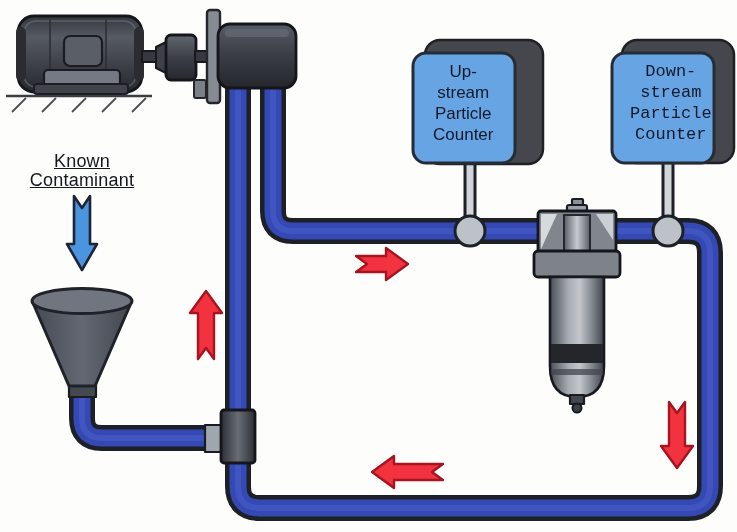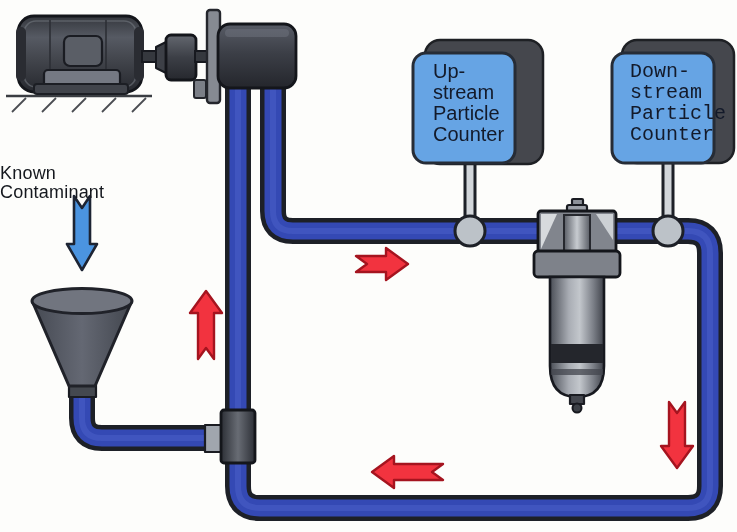--- a/index.html
+++ b/index.html
@@ -11,28 +11,29 @@
     overflow:hidden;
   }
   .stage svg{position:absolute;left:0;top:0;}
   .label{
     position:absolute;
     white-space:pre-line;
     color:var(--text_color,#151a24);
     pointer-events:none;
   }
   .label-contaminant{
-    left:0px;top:164px;width:164px;
-    text-align:left;
+    left:0px;top:152px;width:164px;
+    text-align:center;
     font-size:18px;line-height:19px;
     letter-spacing:0.2px;
+    text-decoration:underline;
   }
   .label-counter{
-    font-size:20px;line-height:21px;
-    text-align:left;
+    font-size:17px;line-height:21px;
+    text-align:center;
     color:var(--counter_text,#131a2a);
   }
   .label-upstream{left:433px;top:61px;}
   .label-downstream{left:630px;top:61px;font-family:Liberation Mono, monospace;}
 
   
   .pipe-outline{fill:none;stroke:var(--pipe_outline,#1d2027);stroke-width:26;}
   .pipe-core{fill:none;stroke:var(--pipe_fill,#3449b4);stroke-width:17;}
   .pipe-sheen{fill:none;stroke:var(--pipe_highlight,#4b61c9);stroke-width:6;opacity:.5;}
 

